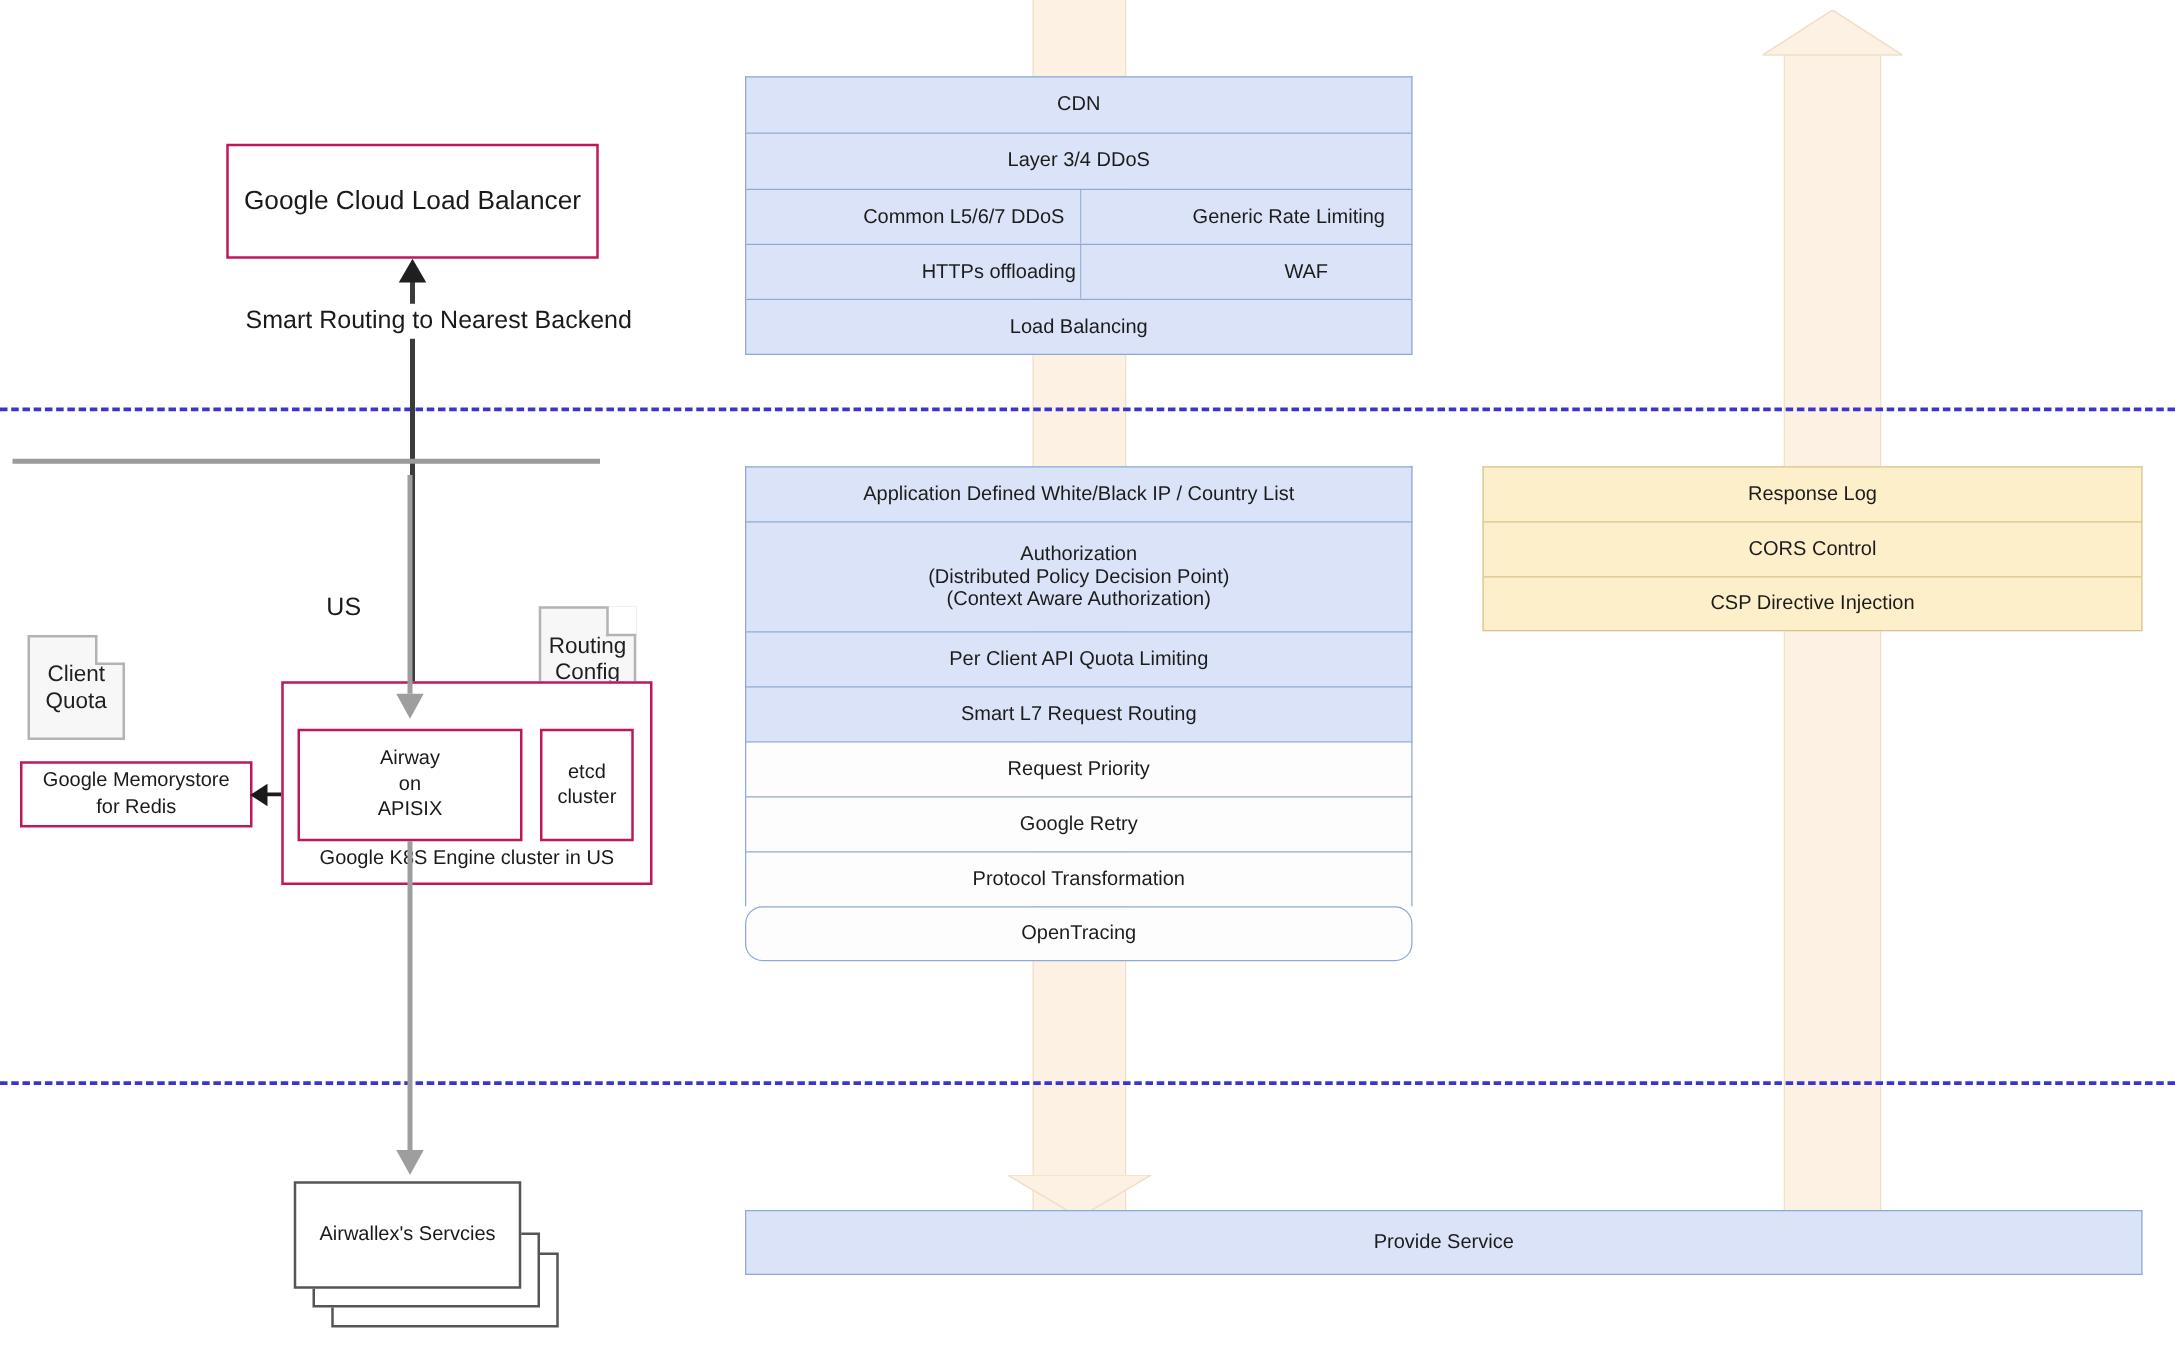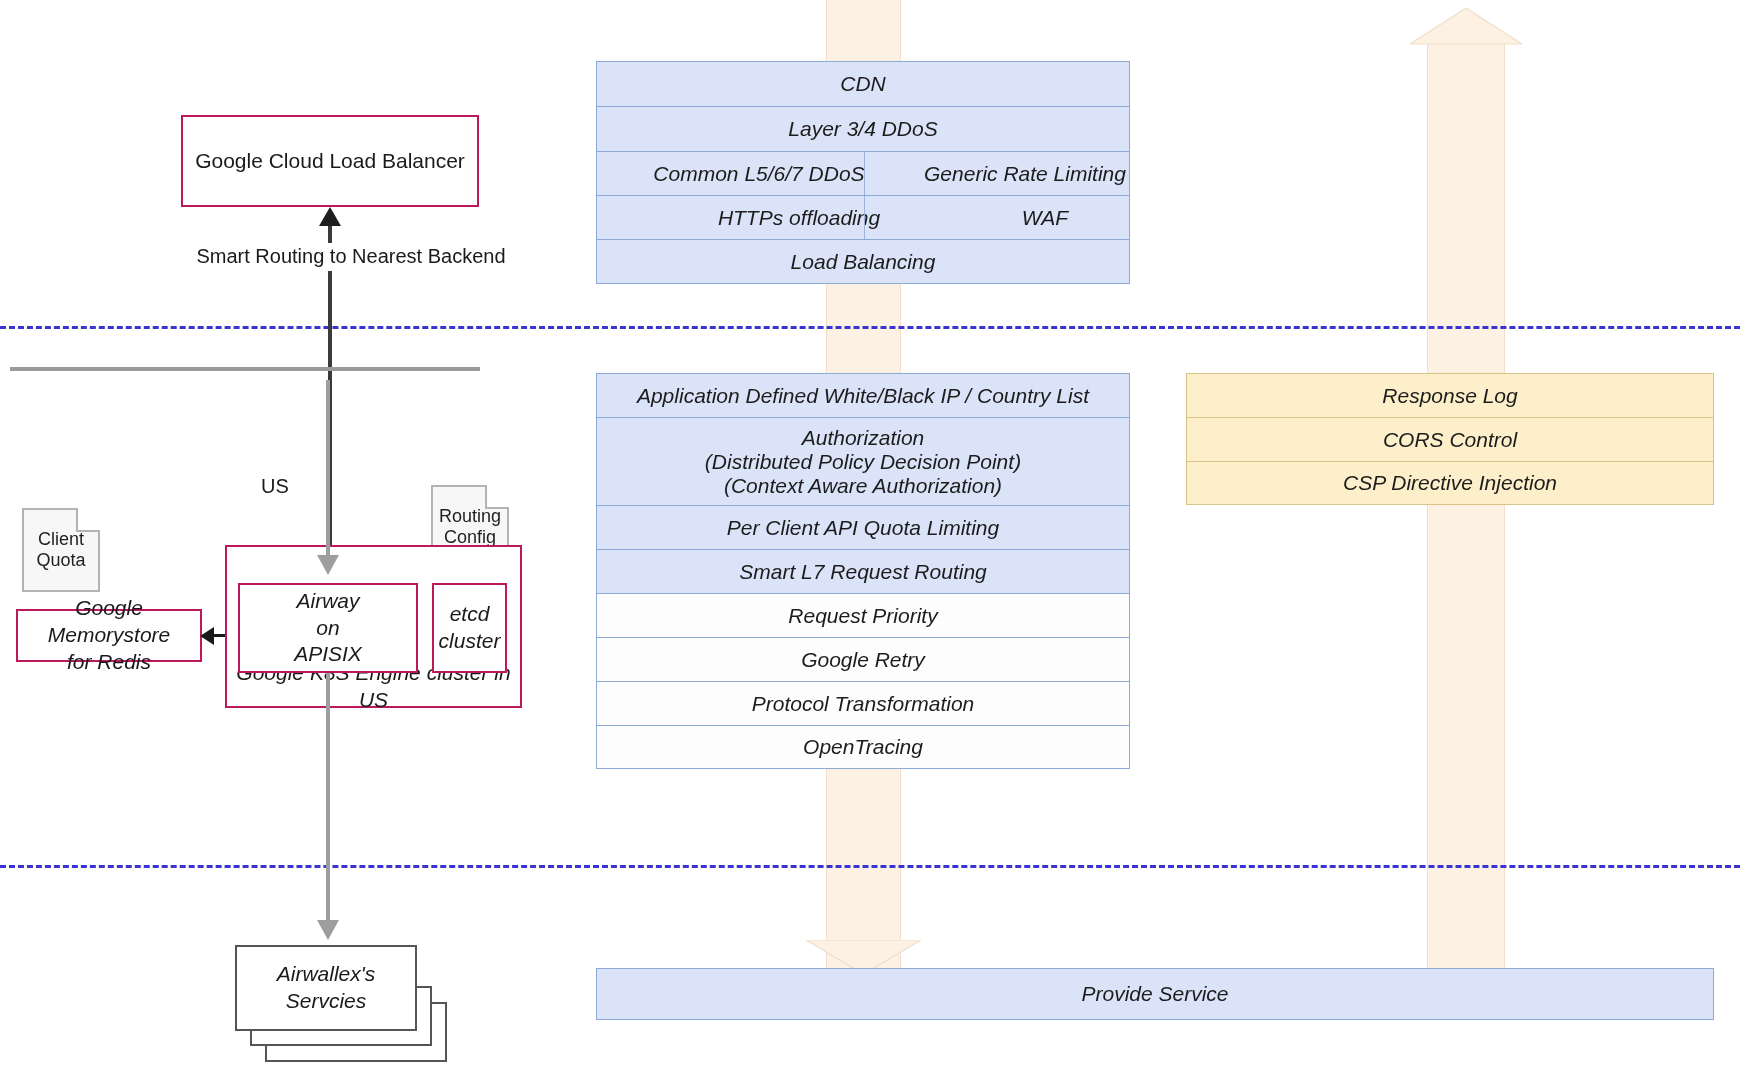--- a/index.html
+++ b/index.html
@@ -175,21 +175,21 @@
   
   .svc-card {
     background: #ffffff;
     border: 2px solid #555555;
     position: absolute;
     box-sizing: border-box;
   }
 
   
   .fs-18 { font-size: 18px; }
-  .fs-19 { font-size: 21px; font-style: italic; }
+  .fs-19 { font-size: 16px; }
   .fs-20 { font-size: 20px; }
   .fs-21 { font-size: 21px; }
 </style>
 </head>
 <body>
 
 <div id="canvas">
 
   <div class="abs flow-shaft" style="left:826px; top:0px; width:75px; height:968px;"></div>
   <svg class="abs flow-head" style="left:806px; top:940px; width:115px; height:36px;" viewBox="0 0 115 36">
@@ -271,21 +271,21 @@
     <span>Airwallex's Servcies</span>
   </div>
 
   <div class="stack" style="left:596px; top:61px; width:534px;">
     <div class="row row-blue fs-19" style="height:45px;">
       <span>CDN</span>
     </div>
     <div class="row row-blue fs-19" style="height:45px;">
       <span>Layer 3/4 DDoS</span>
     </div>
-    <div class="row row-blue row-split fs-19" style="height:44px;">
+    <div class="row row-blue row-split fs-19" style="height:44px;padding-left:12px;">
       <div class="half half-left">
         <span>Common L5/6/7 DDoS</span>
       </div>
       <div class="half half-right">
         <span>Generic Rate Limiting</span>
       </div>
       <div class="split-rule" style="left:267px;"></div>
     </div>
     <div class="row row-blue row-split fs-19" style="height:44px;padding-left:40px;">
       <div class="half half-left">
@@ -318,21 +318,21 @@
     </div>
     <div class="row row-white fs-19" style="height:44px;">
       <span>Request Priority</span>
     </div>
     <div class="row row-white fs-19" style="height:44px;">
       <span>Google Retry</span>
     </div>
     <div class="row row-white fs-19" style="height:44px;">
       <span>Protocol Transformation</span>
     </div>
-    <div class="row row-white last fs-19" style="height:44px;">
+    <div class="row row-white last fs-19" style="height:44px;border-radius:14px;">
       <span>OpenTracing</span>
     </div>
   </div>
 
   <div class="stack" style="left:1186px; top:373px; width:528px;">
     <div class="row row-yellow fs-19" style="height:44px;">
       <span>Response Log</span>
     </div>
     <div class="row row-yellow fs-19" style="height:44px;">
       <span>CORS Control</span>

